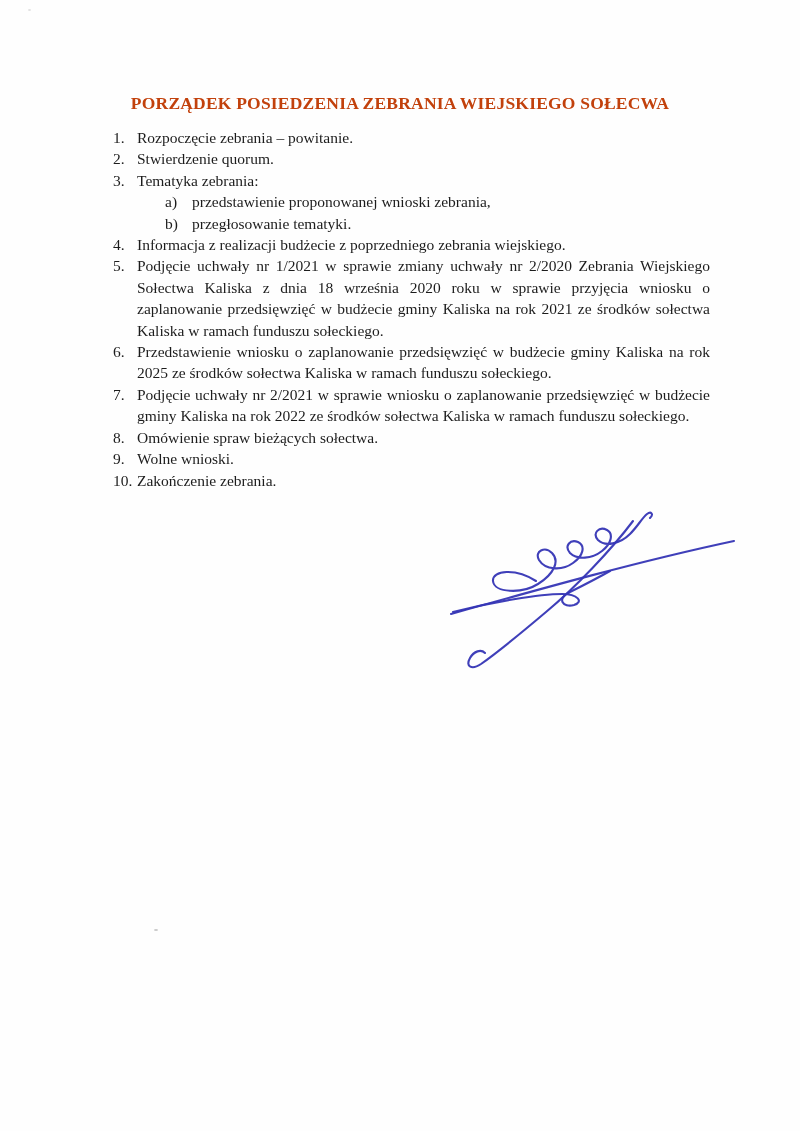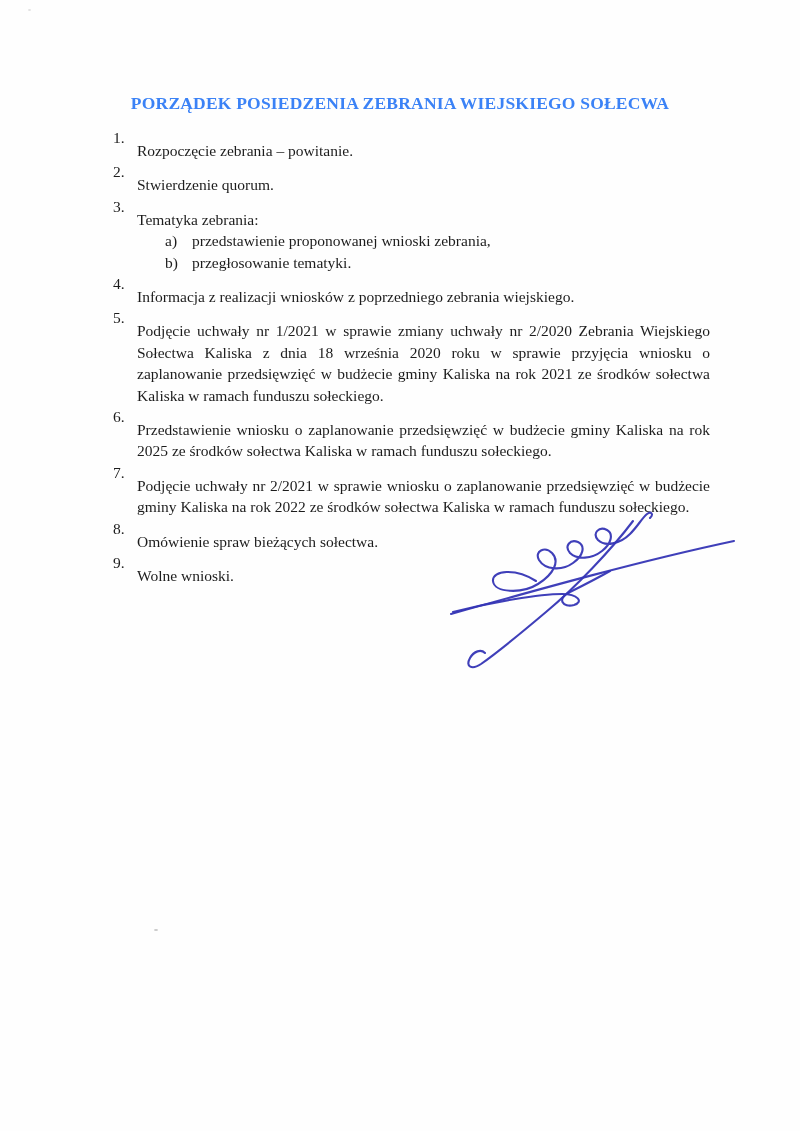--- a/index.html
+++ b/index.html
@@ -16,38 +16,37 @@
     width: 800px; height: 1131px;
     background: #fefefe;
   }
   .doc-title {
     margin-top: 90px;
     text-align: center;
     font-weight: bold;
     font-size: 17.5px;
     line-height: 27px;
     letter-spacing: 0.2px;
-    color: #3b82f6;
+    color: #c2410c;
   }
   .agenda {
     list-style: none;
     margin: 10px 90px 0 113px; 
     font-size: 15.5px;
     line-height: 21.4px;
   }
   .agenda-item { margin: 0; }
   .agenda-item .line { display: flex; align-items: flex-start; }
   .agenda-item .num {
     flex: 0 0 24px;
     text-align: left;
   }
   .agenda-item .txt {
     flex: 1;
     text-align: justify;
-    margin-top: 13px;
   }
   .sub {
     list-style: none;
     margin-left: 52px;
   }
   .sub-item { display: flex; align-items: flex-start; }
   .sub-item .letter { flex: 0 0 27px; }
   .sub-item .stxt { flex: 1; }
   .signature-svg {
     position: absolute;
@@ -112,21 +111,21 @@
   </li>
           <li class="sub-item">
     <span class="letter">b)</span>
     <span class="stxt">przegłosowanie tematyki.</span>
   </li>
         </ol>
   </li>
       <li class="agenda-item">
     <div class="line">
       <span class="num">4.</span>
-      <span class="txt">Informacja z realizacji wniosków z poprzedniego zebrania wiejskiego.</span>
+      <span class="txt">Informacja z realizacji budżecie z poprzedniego zebrania wiejskiego.</span>
     </div>
 
   </li>
       <li class="agenda-item">
     <div class="line">
       <span class="num">5.</span>
       <span class="txt">Podjęcie uchwały nr 1/2021 w sprawie zmiany uchwały nr 2/2020 Zebrania Wiejskiego Sołectwa Kaliska z dnia 18 września 2020 roku w sprawie przyjęcia wniosku o zaplanowanie przedsięwzięć w budżecie gminy Kaliska na rok 2021 ze środków sołectwa Kaliska w ramach funduszu sołeckiego.</span>
     </div>
 
   </li>
@@ -151,20 +150,27 @@
     </div>
 
   </li>
       <li class="agenda-item">
     <div class="line">
       <span class="num">9.</span>
       <span class="txt">Wolne wnioski.</span>
     </div>
 
   </li>
+      <li class="agenda-item">
+    <div class="line">
+      <span class="num">10.</span>
+      <span class="txt">Zakończenie zebrania.</span>
+    </div>
+
+  </li>
     </ol>
 
   <svg class="signature-svg" viewBox="440 498 310 185" aria-hidden="true">
 
     <path d="M 451 614 C 540 589, 640 561, 734 541" stroke="#3535b5"></path>
 
     <path d="M 453 612 C 492 602, 540 594, 562 594 C 578 594, 584 602, 574 605 C 563 608, 556 599, 570 592 C 580 587, 596 579, 610 571" stroke="#3535b5"></path>
 
     <path d="M 536 581 C 516 568, 492 570, 493 581 C 494 593, 522 594, 538 584 C 554 574, 560 561, 552 553 C 545 546, 534 551, 539 560 C 545 570, 562 571, 573 563 C 583 556, 586 546, 578 542 C 570 539, 564 546, 570 553 C 577 560, 592 559, 602 551 C 611 544, 614 534, 607 530 C 599 526, 592 533, 598 540 C 605 547, 620 544, 630 534 C 638 526, 642 518, 647 514 C 651 511, 654 514, 650 518" stroke="#3535b5"></path>
 

